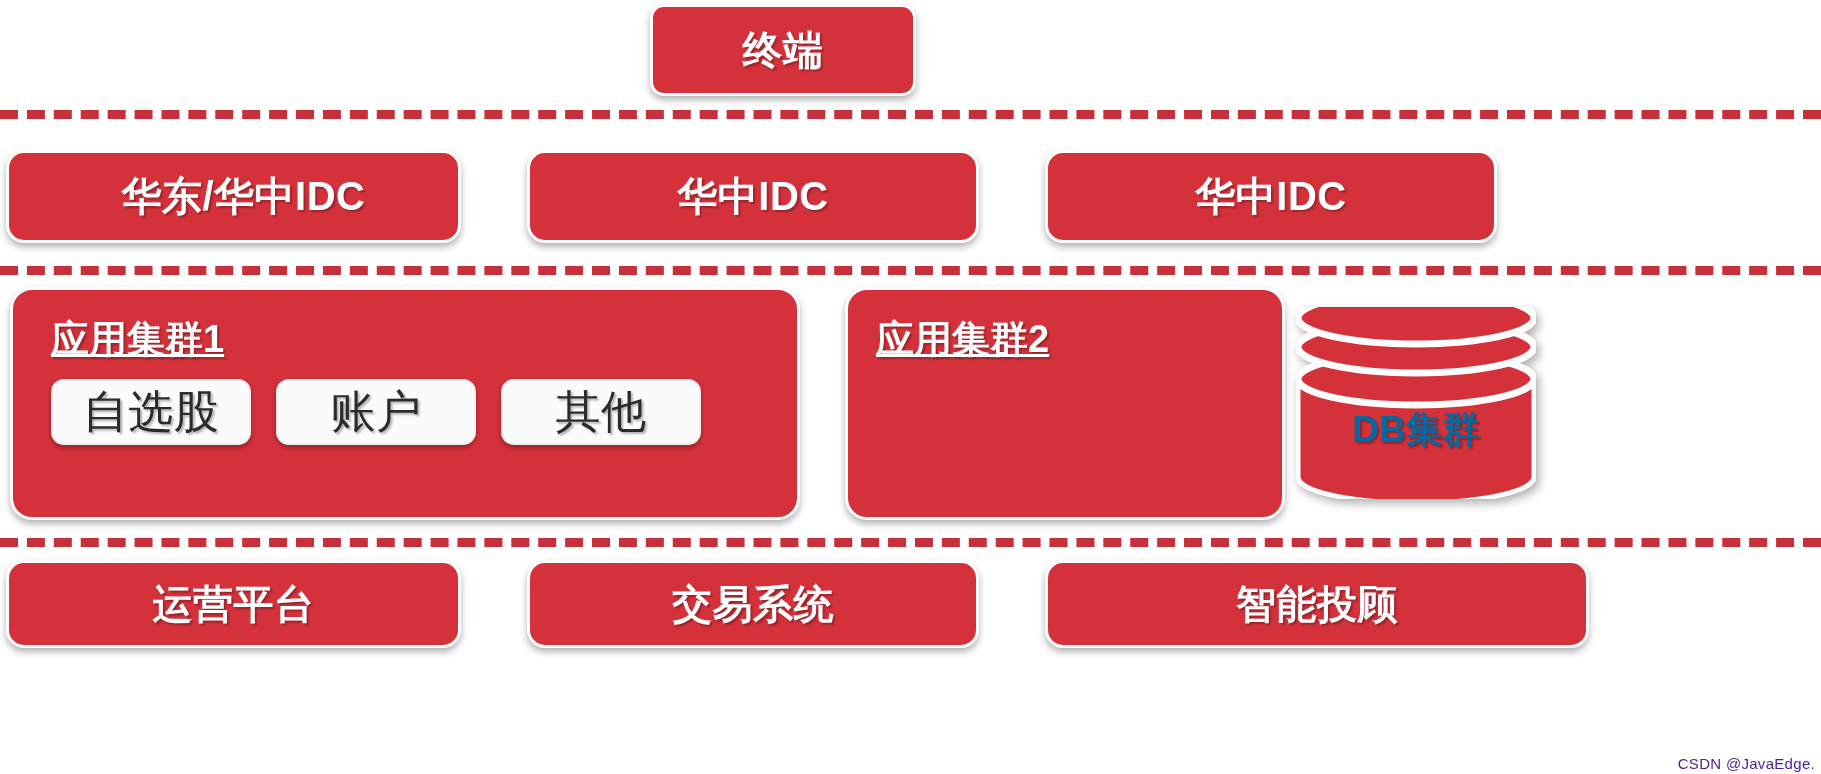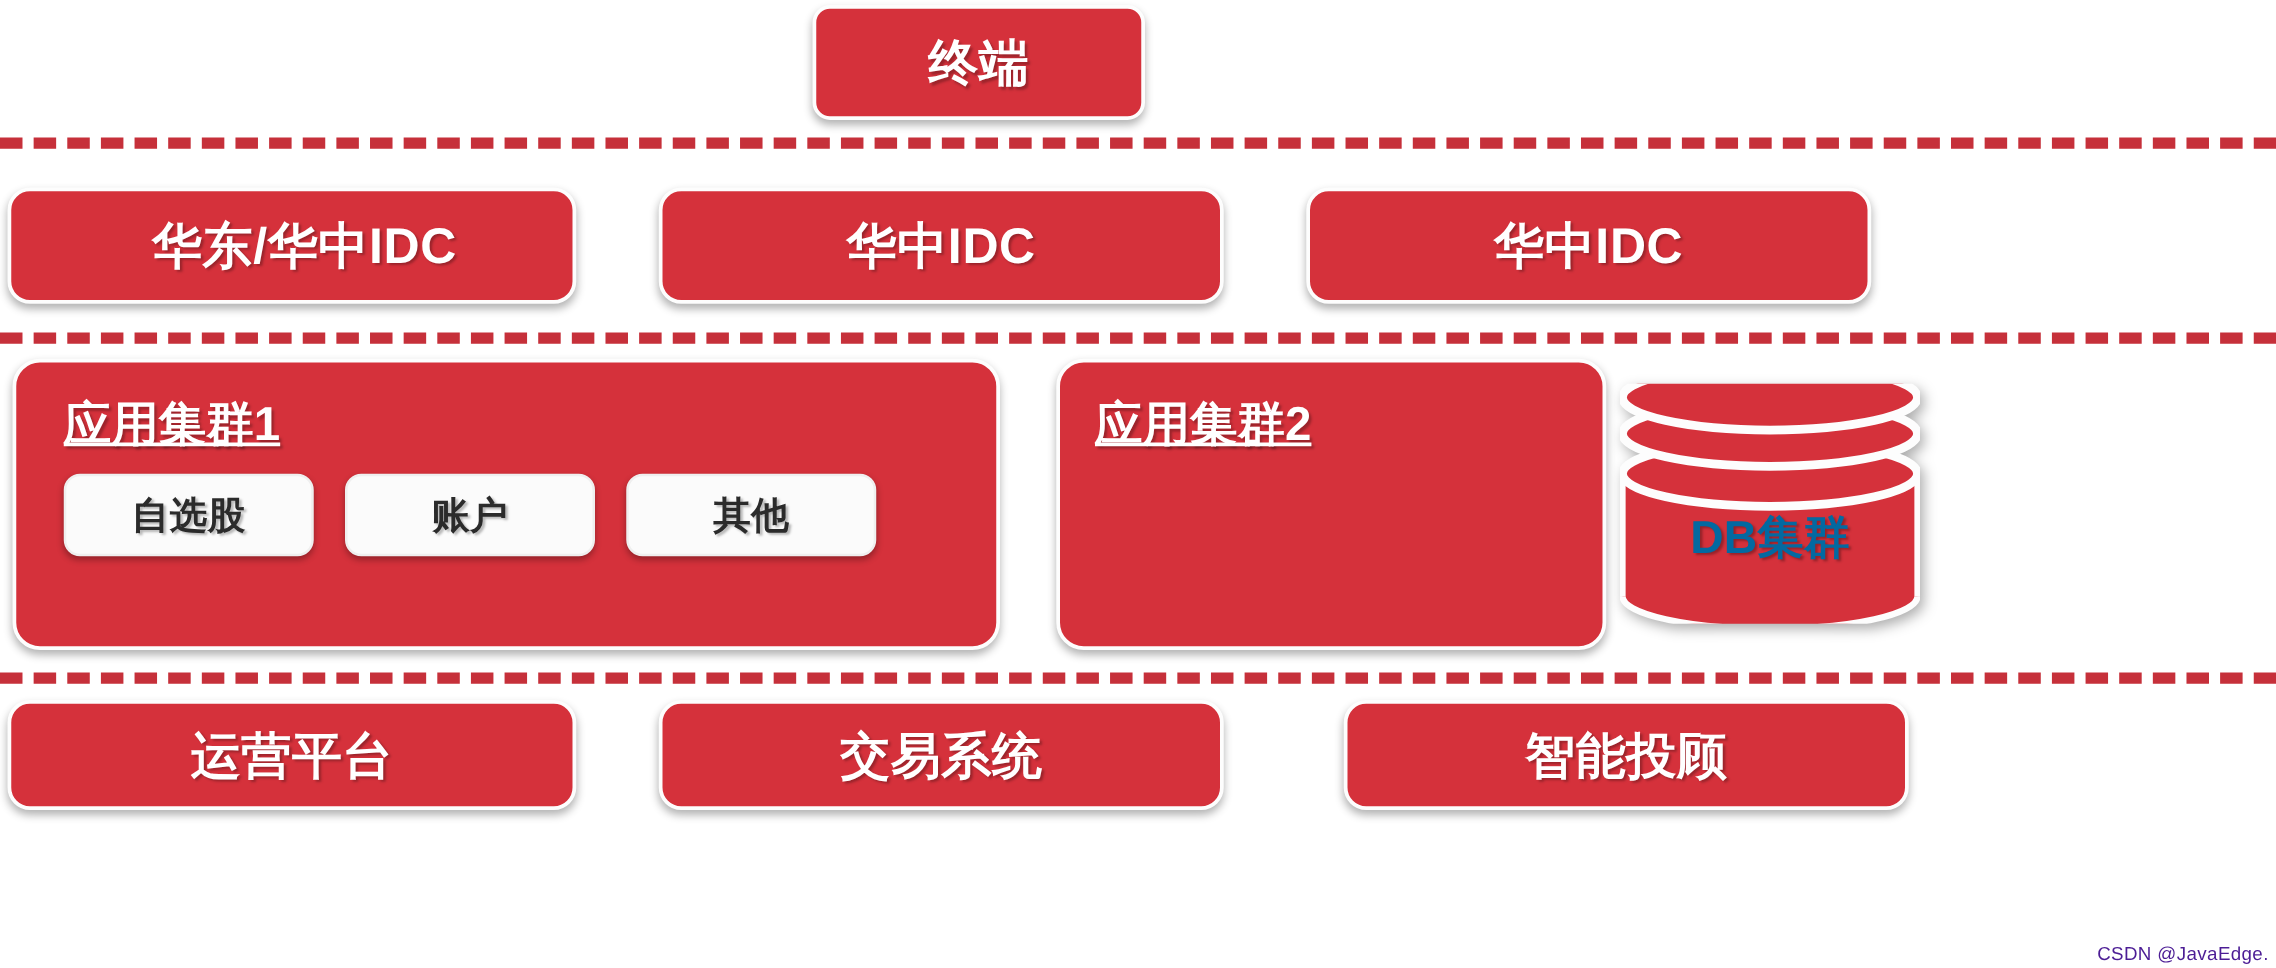--- a/index.html
+++ b/index.html
@@ -111,22 +111,22 @@
     border: 2px solid #efefef;
     box-shadow: 0 3px 5px rgba(0,0,0,0.30);
     width: 200px;
     height: 66px;
     display: flex;
     align-items: center;
     justify-content: center;
   }
   .sub-box .label {
     color: #2b2b2b;
-    font-weight: bold;
-    font-size: 30px;
+    font-weight: normal;
+    font-size: 45px;
     white-space: nowrap;
   }
 
   
   #db-cluster {
     position: absolute;
     left: 1296px;
     top: 307px;
     width: 240px;
     height: 192px;
@@ -148,21 +148,21 @@
   }
 
   
   .platform-box {
     top: 560px;
     height: 88px;
     border-radius: 18px;
   }
   #platform-box-0 { left: 6px;    width: 455px; }
   #platform-box-1 { left: 527px;  width: 452px; }
-  #platform-box-2 { left: 1075px; width: 452px; }
+  #platform-box-2 { left: 1045px; width: 544px; }
   .platform-box .label { font-size: 40px; }
 
   
   #watermark {
     position: absolute;
     right: 6px;
     bottom: 2px;
     color: #4c1d95;
     font-size: 15px;
     letter-spacing: 0.3px;

